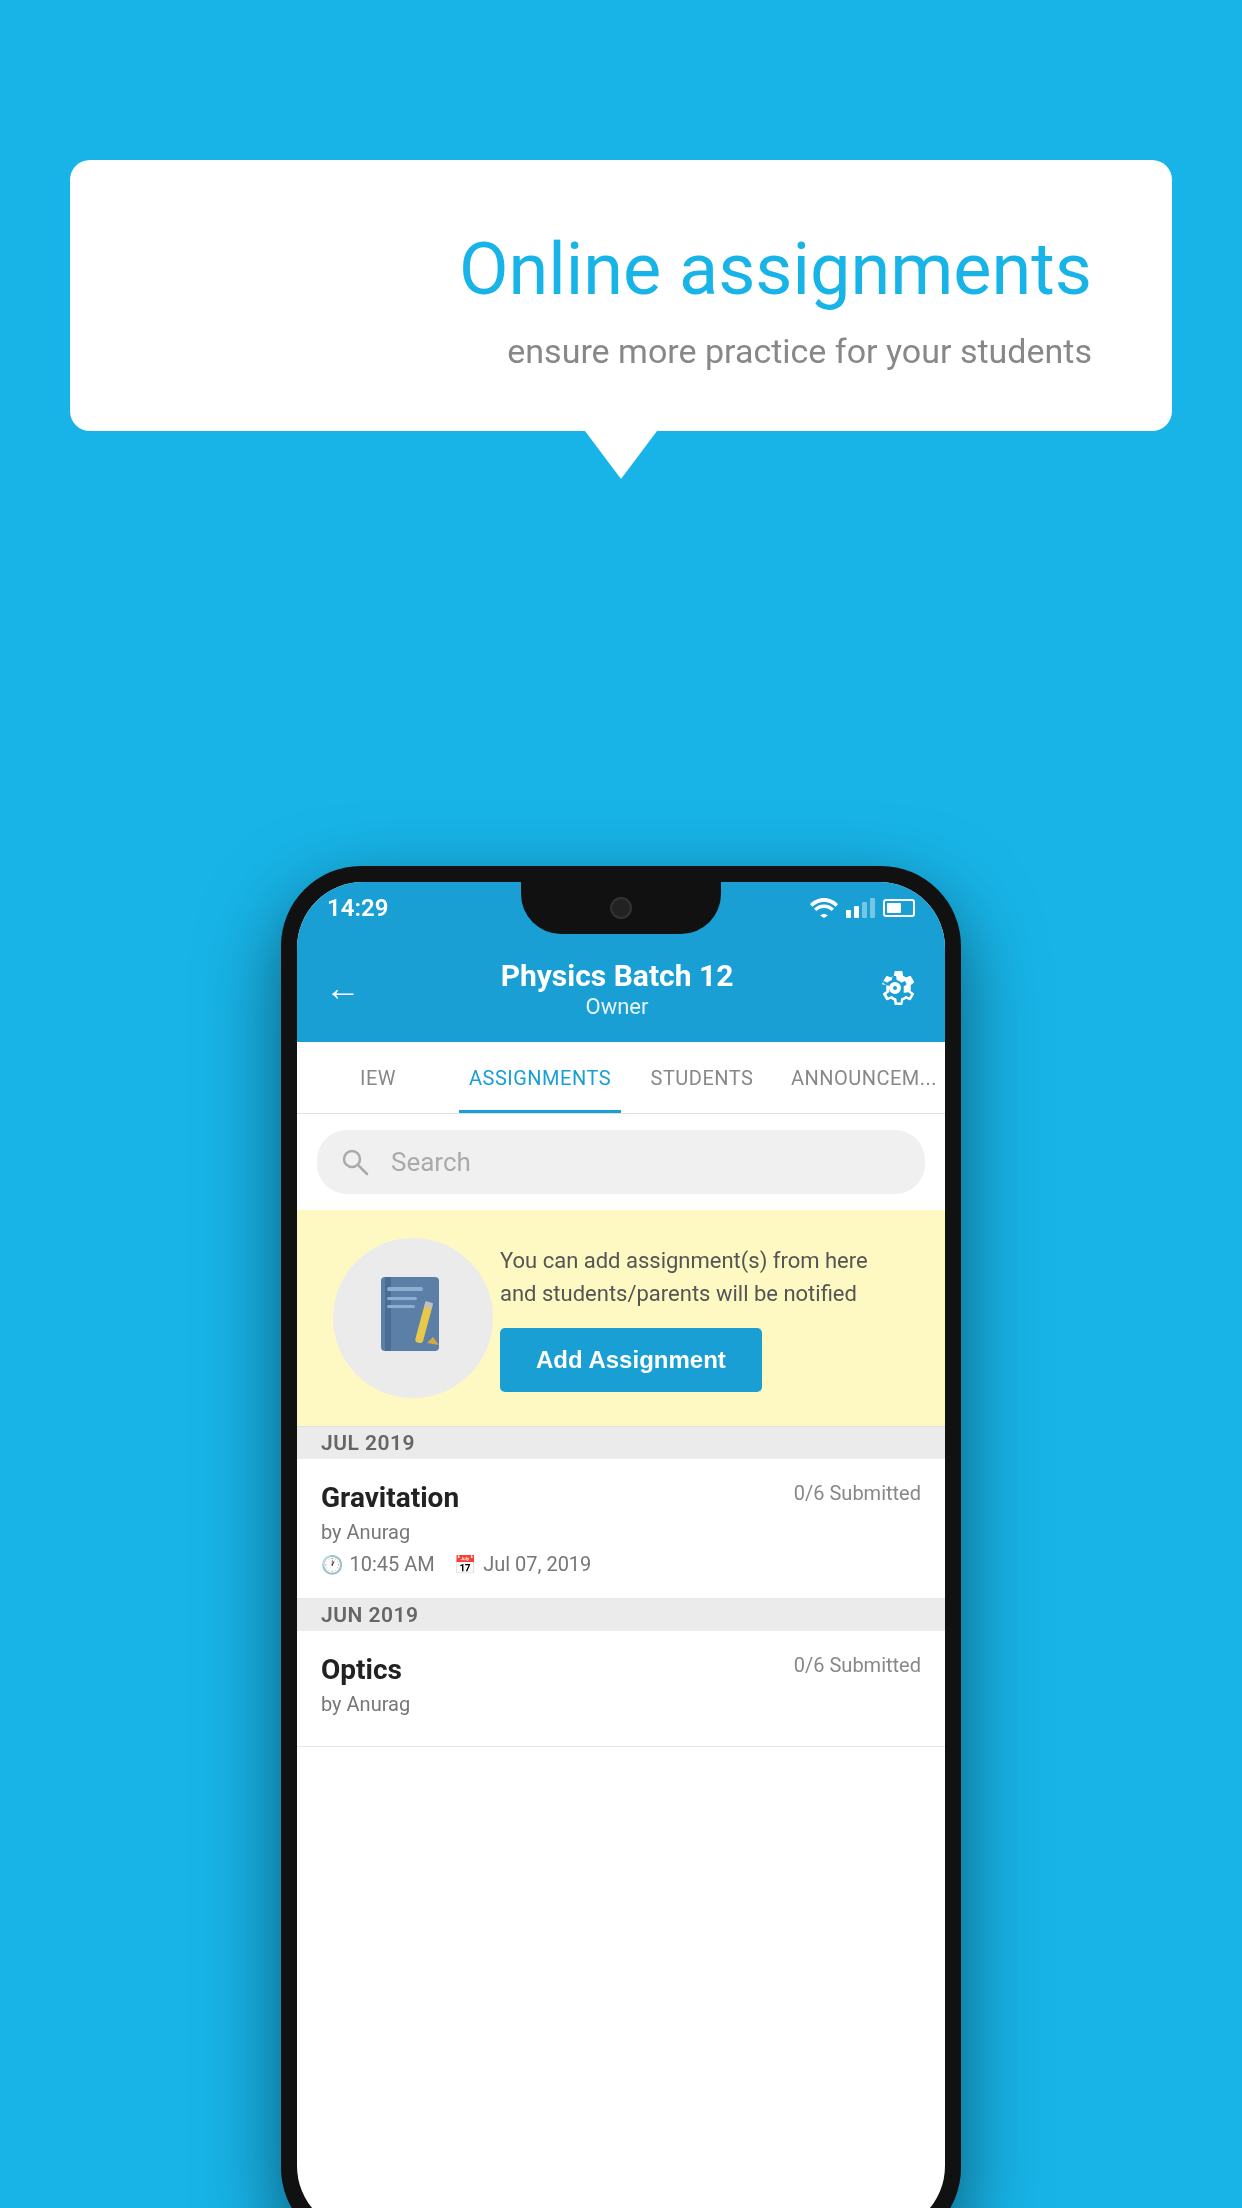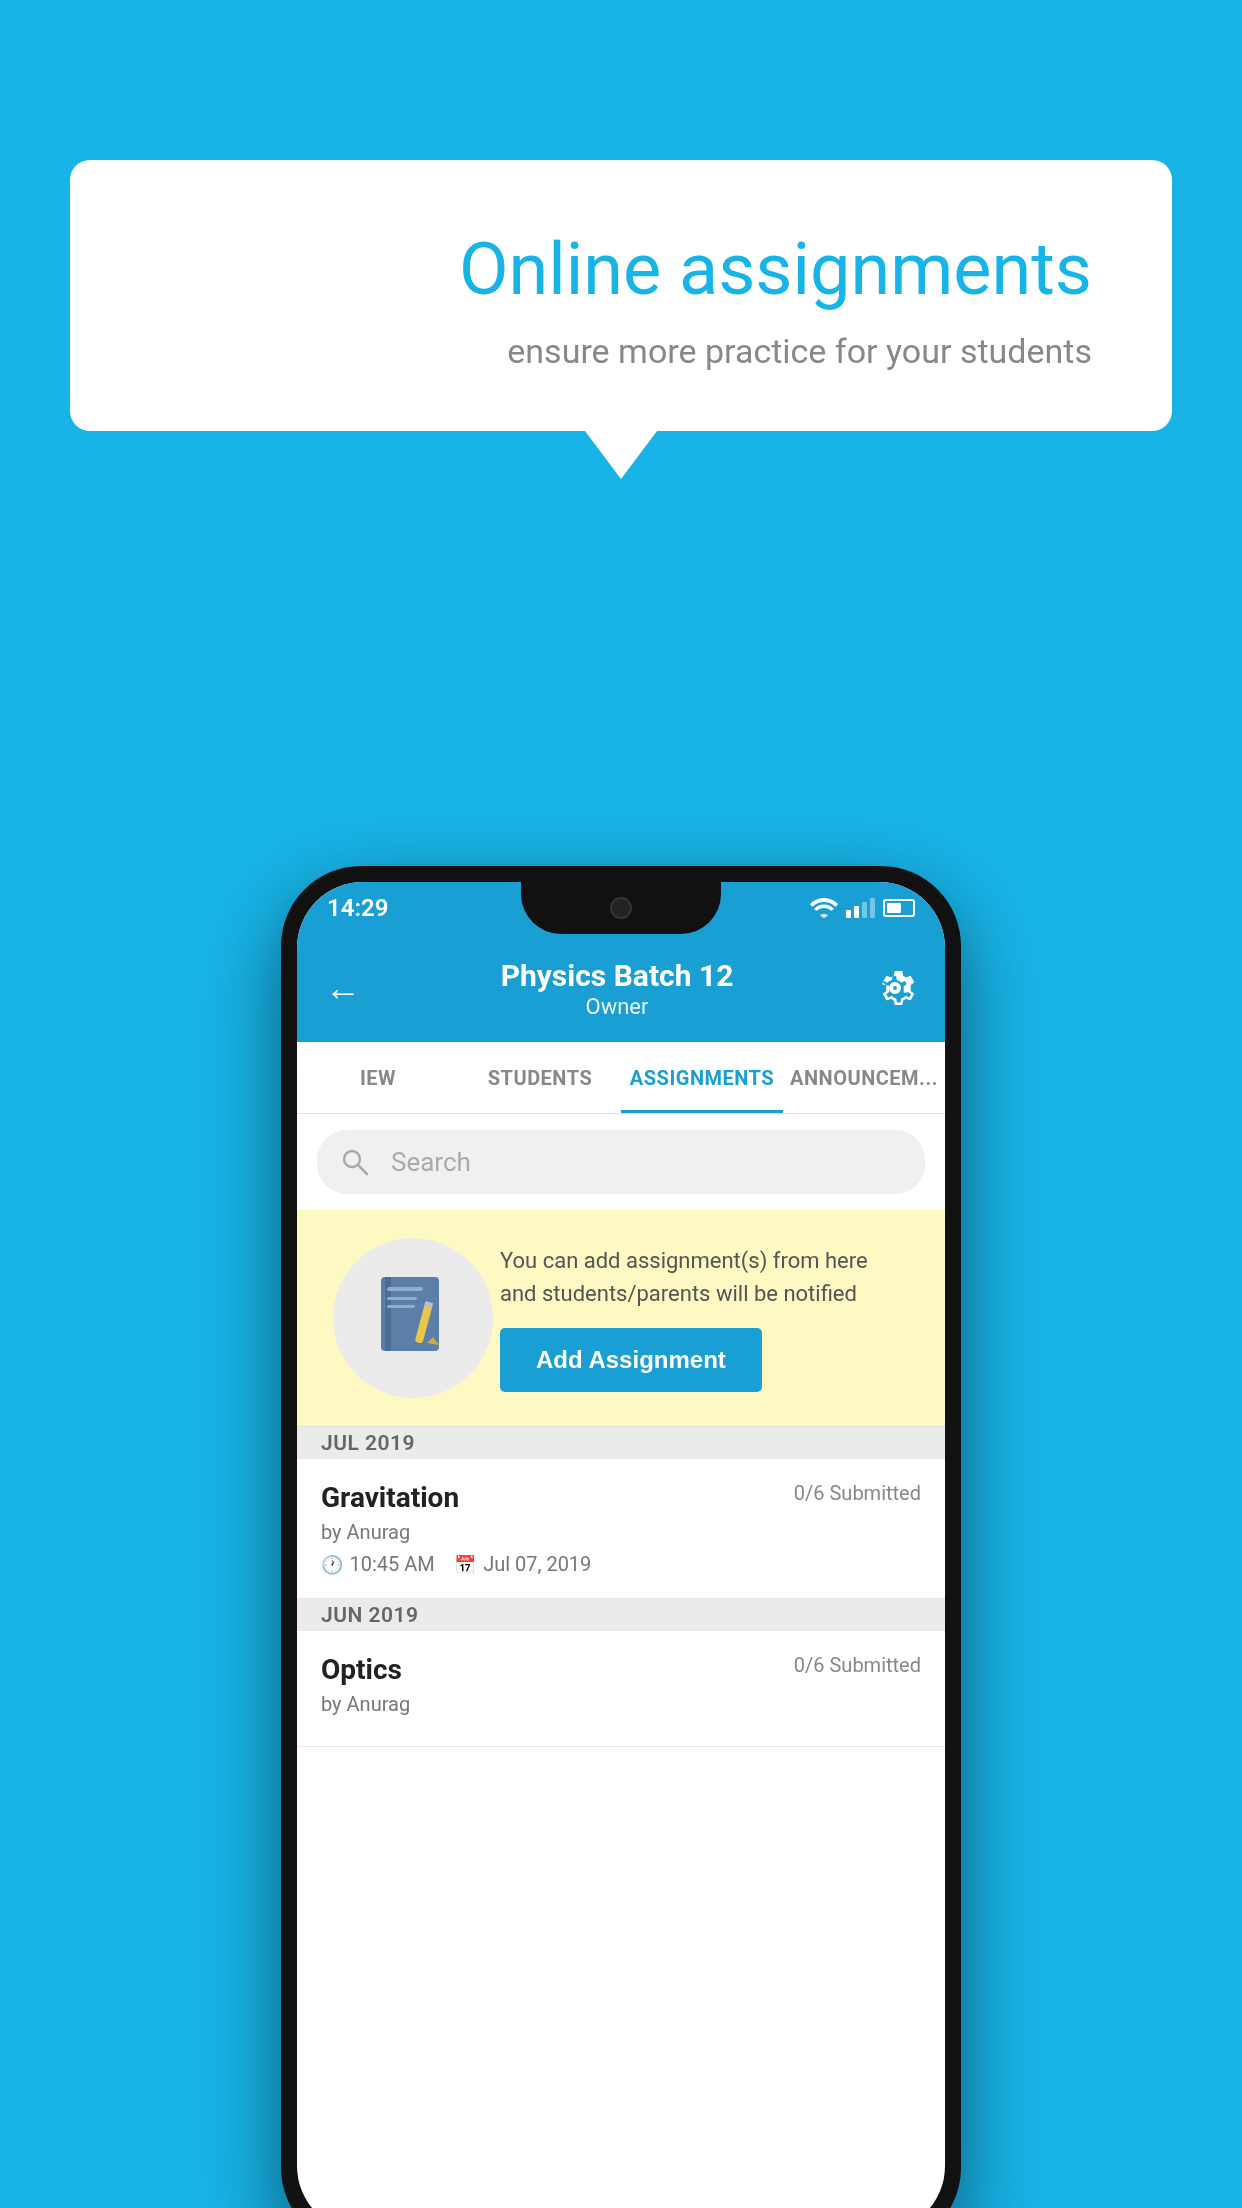--- a/index.html
+++ b/index.html
@@ -201,21 +201,21 @@
       height: 72px;
       align-items: stretch;
     }
 
     .tab-item {
       flex: 1;
       display: flex;
       align-items: center;
       justify-content: center;
       font-size: 20px;
-      font-weight: 700;
+      font-weight: 400;
       color: #888;
       cursor: pointer;
       position: relative;
       letter-spacing: 0.5px;
     }
 
     .tab-item.active {
       color: #1a9fd4;
     }
 
@@ -411,25 +411,25 @@
         <svg width="44" height="44" viewBox="0 0 44 44" fill="white">
           <path d="M22 28a6 6 0 110-12 6 6 0 010 12zm0-4a2 2 0 100-4 2 2 0 000 4z"></path>
           <path d="M37.6 24.8a15.7 15.7 0 000-5.6l3.1-2.4a1 1 0 00.2-1.3l-3-5.2a1 1 0 00-1.2-.4l-3.7 1.5a14.8 14.8 0 00-2.9-1.7l-.6-3.9A1 1 0 0028.5 5h-6a1 1 0 00-1 .8l-.6 3.9a14.8 14.8 0 00-2.9 1.7L14.3 10a1 1 0 00-1.2.4l-3 5.2a1 1 0 00.2 1.3l3.1 2.4a16 16 0 000 5.6l-3.1 2.4a1 1 0 00-.2 1.3l3 5.2a1 1 0 001.2.4l3.7-1.5a14.8 14.8 0 002.9 1.7l.6 3.9a1 1 0 001 .8h6a1 1 0 001-.8l.6-3.9a14.8 14.8 0 002.9-1.7l3.7 1.5a1 1 0 001.2-.4l3-5.2a1 1 0 00-.2-1.3l-3.1-2.4zm-2.2 1.4l2.7 2.1-1.8 3.1-3.2-1.3a1 1 0 00-.9.1 11.1 11.1 0 01-3.5 2 1 1 0 00-.7.8l-.5 3.4h-3.6l-.5-3.4a1 1 0 00-.7-.8 11.1 11.1 0 01-3.5-2 1 1 0 00-.9-.1l-3.2 1.3-1.8-3.1 2.7-2.1a1 1 0 00.4-.9 11.7 11.7 0 010-4.6 1 1 0 00-.4-.9L8.9 18.2l1.8-3.1 3.2 1.3a1 1 0 00.9-.1 11.1 11.1 0 013.5-2 1 1 0 00.7-.8l.5-3.4h3.6l.5 3.4a1 1 0 00.7.8 11.1 11.1 0 013.5 2 1 1 0 00.9.1l3.2-1.3 1.8 3.1-2.7 2.1a1 1 0 00-.4.9 11.7 11.7 0 010 4.6 1 1 0 00.4.9z"></path>
         </svg>
       </div>
 
       <div class="tabs-bar">
         <div class="tab-item">
           <span>IEW</span>
         </div>
+        <div class="tab-item active">
+          <span>ASSIGNMENTS</span>
+        </div>
         <div class="tab-item">
           <span>STUDENTS</span>
-        </div>
-        <div class="tab-item active">
-          <span>ASSIGNMENTS</span>
         </div>
         <div class="tab-item">
           <span>ANNOUNCEM...</span>
         </div>
       </div>
 
       <div class="content-area">
 
         <div class="search-bar-container">
           <div class="search-bar">

